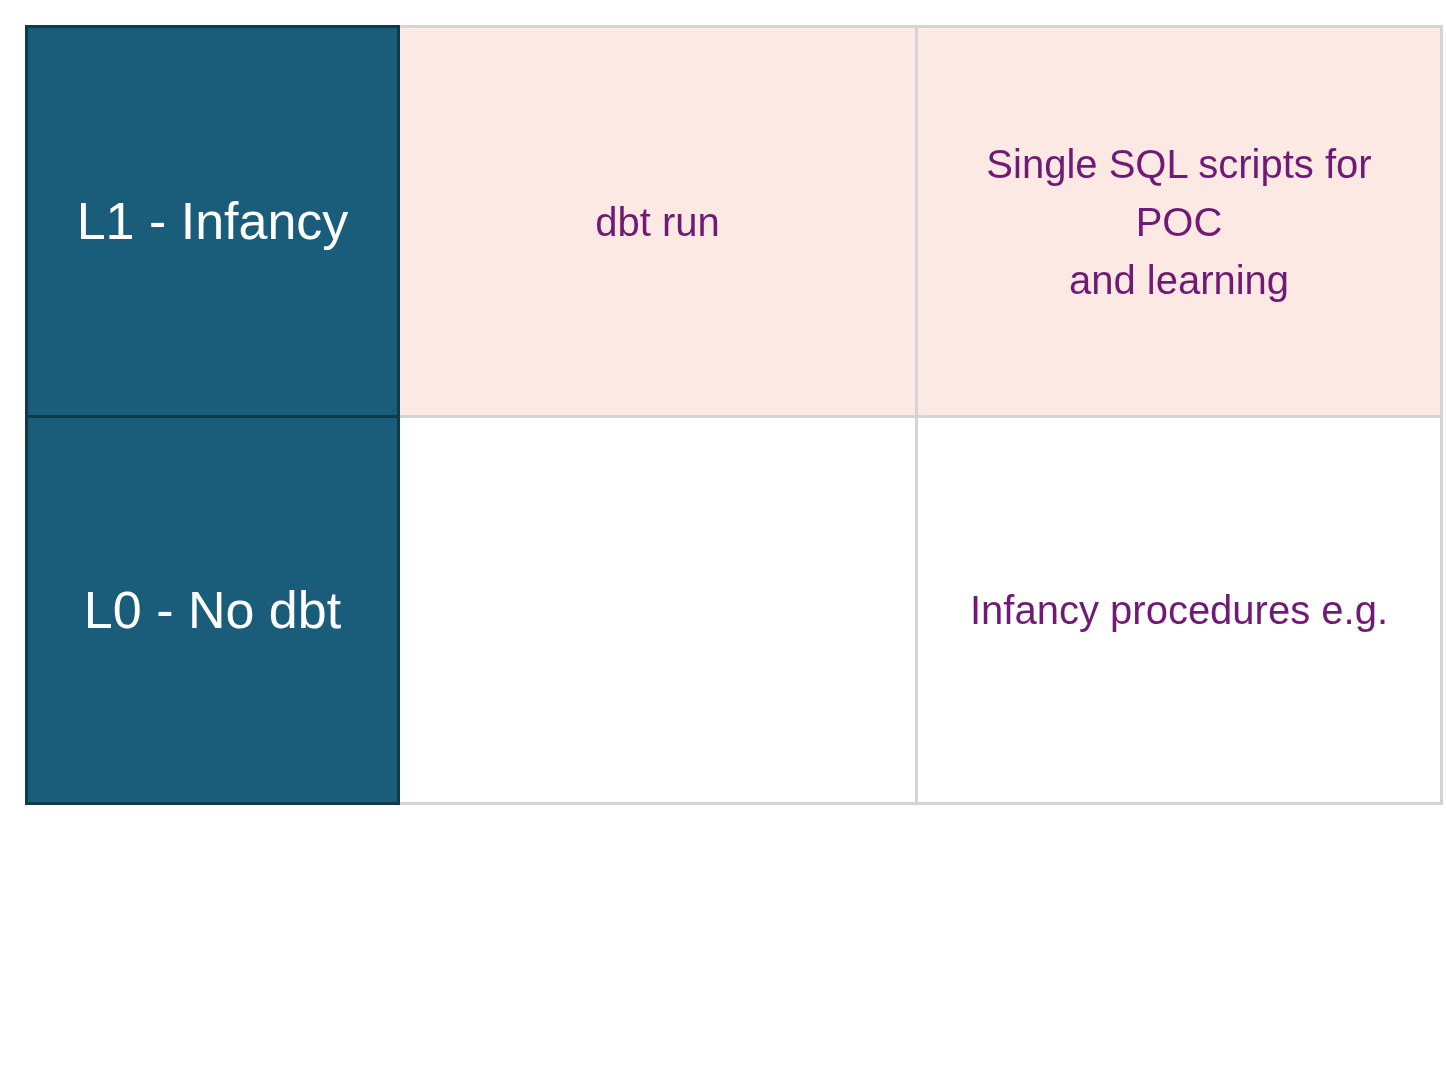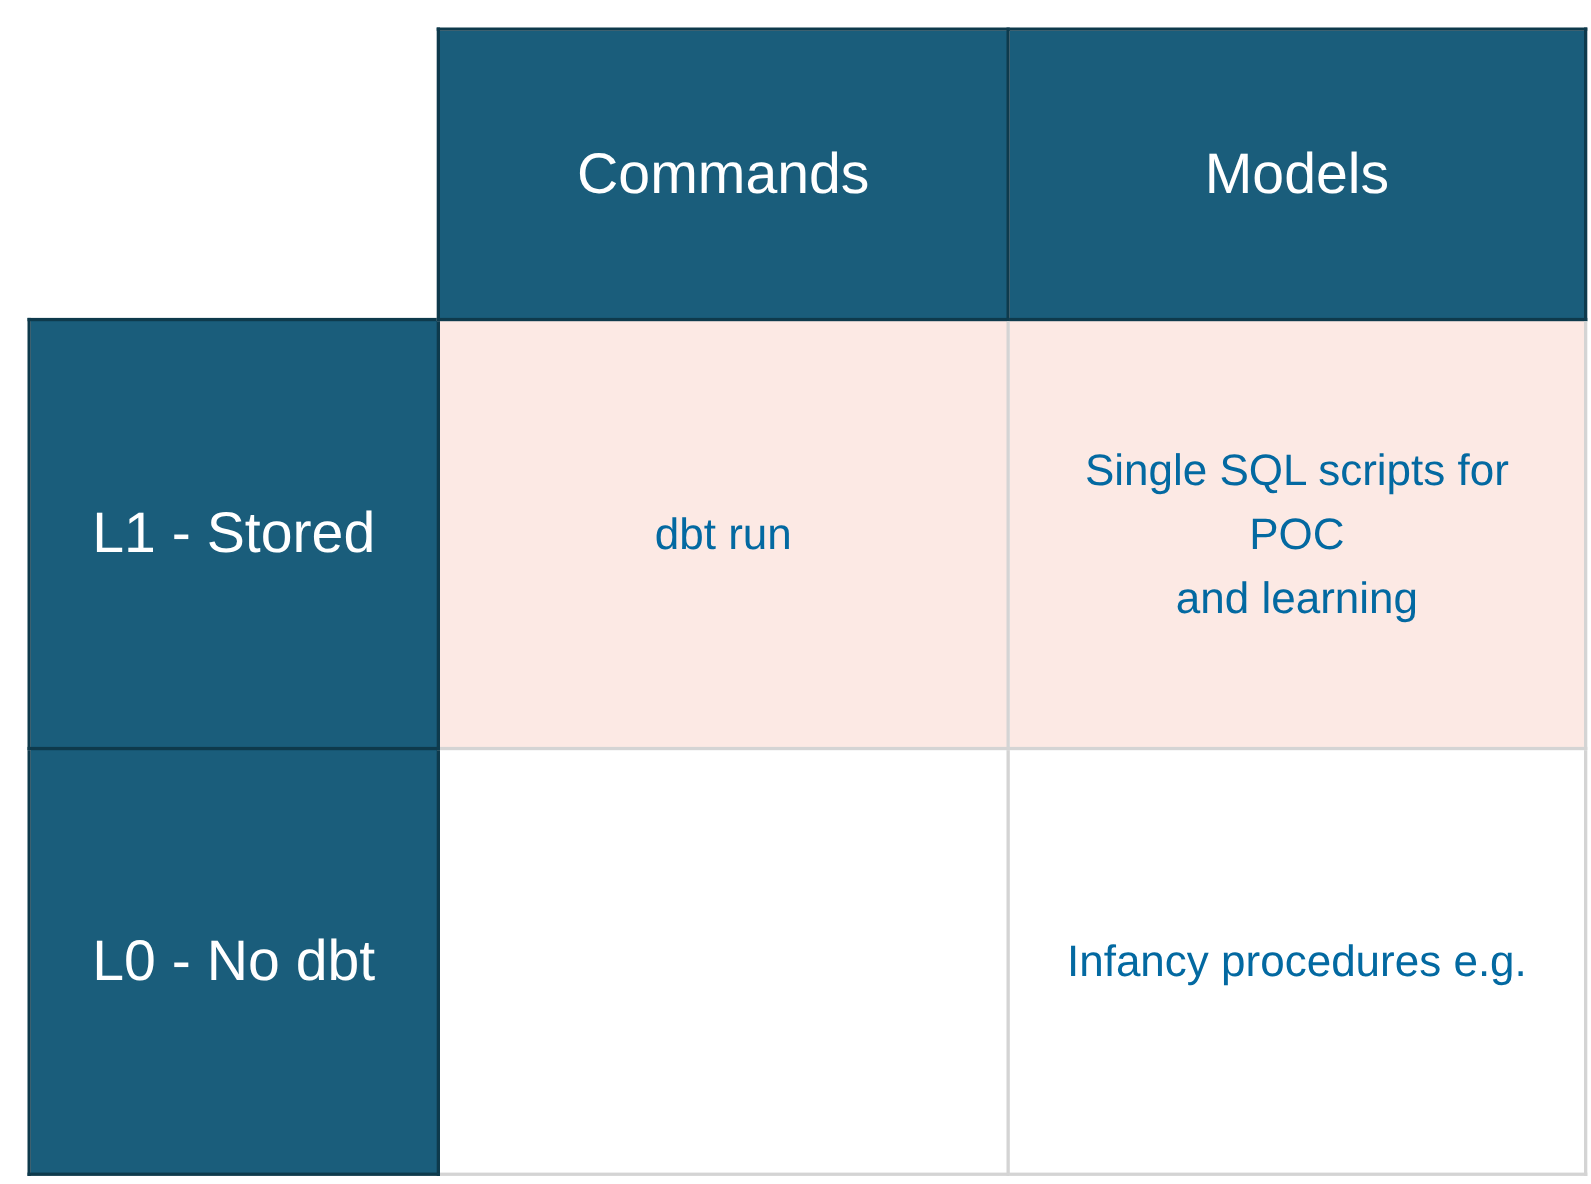--- a/index.html
+++ b/index.html
@@ -37,21 +37,21 @@
     background: #1A5D7B;
     border: 3px solid #0E3A4C;
     color: #ffffff;
     font-size: 52px;
     font-weight: 400;
     line-height: 1.2;
     padding: 0 10px;
   }
   td.cell-light {
     border: 3px solid #D4D4D4;
-    color: #0369a1;
+    color: #701a75;
     font-size: 40px;
     font-weight: 400;
     line-height: 1.45;
     padding: 0 35px;
   }
   td.cell-pink {
     background: #FCE9E4;
   }
   td.cell-white {
     background: #ffffff;
@@ -61,27 +61,22 @@
 <body>
 
 <div class="matrix-wrap">
   <table class="matrix">
     <colgroup>
       <col style="width:372px">
       <col style="width:518px">
       <col style="width:525px">
     </colgroup>
     <tbody>
-      <tr style="height:264px">
-        <td class="cell-empty"></td>
-        <td class="cell-dark">Commands</td>
-        <td class="cell-dark">Models</td>
-      </tr>
       <tr style="height:390px">
-        <td class="cell-dark">L1 - Stored</td>
+        <td class="cell-dark">L1 - Infancy</td>
         <td class="cell-light cell-pink">dbt run</td>
         <td class="cell-light cell-pink">Single SQL scripts for POC
 and learning</td>
       </tr>
       <tr style="height:387px">
         <td class="cell-dark">L0 - No dbt</td>
         <td class="cell-light cell-white"></td>
         <td class="cell-light cell-white">Infancy procedures e.g.</td>
       </tr>
     </tbody>

